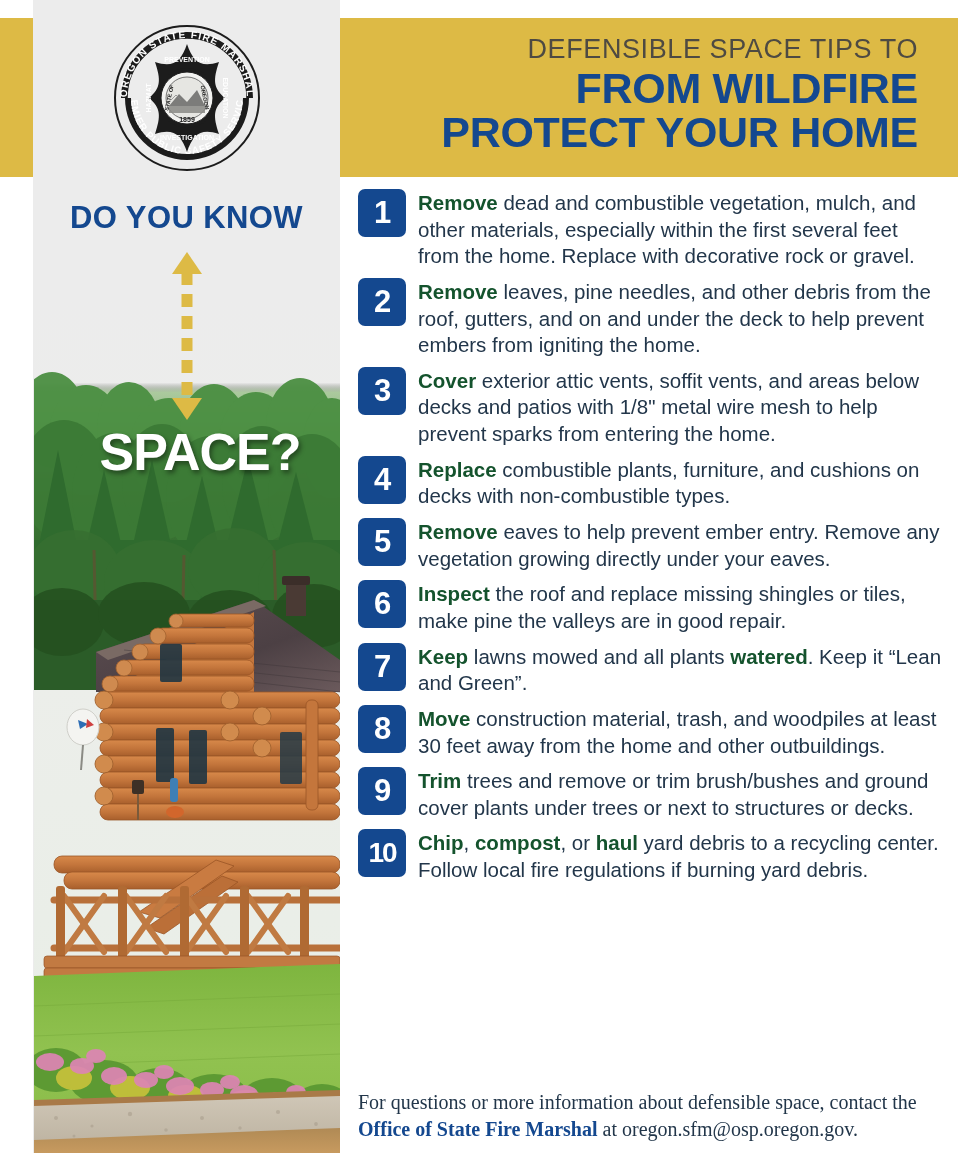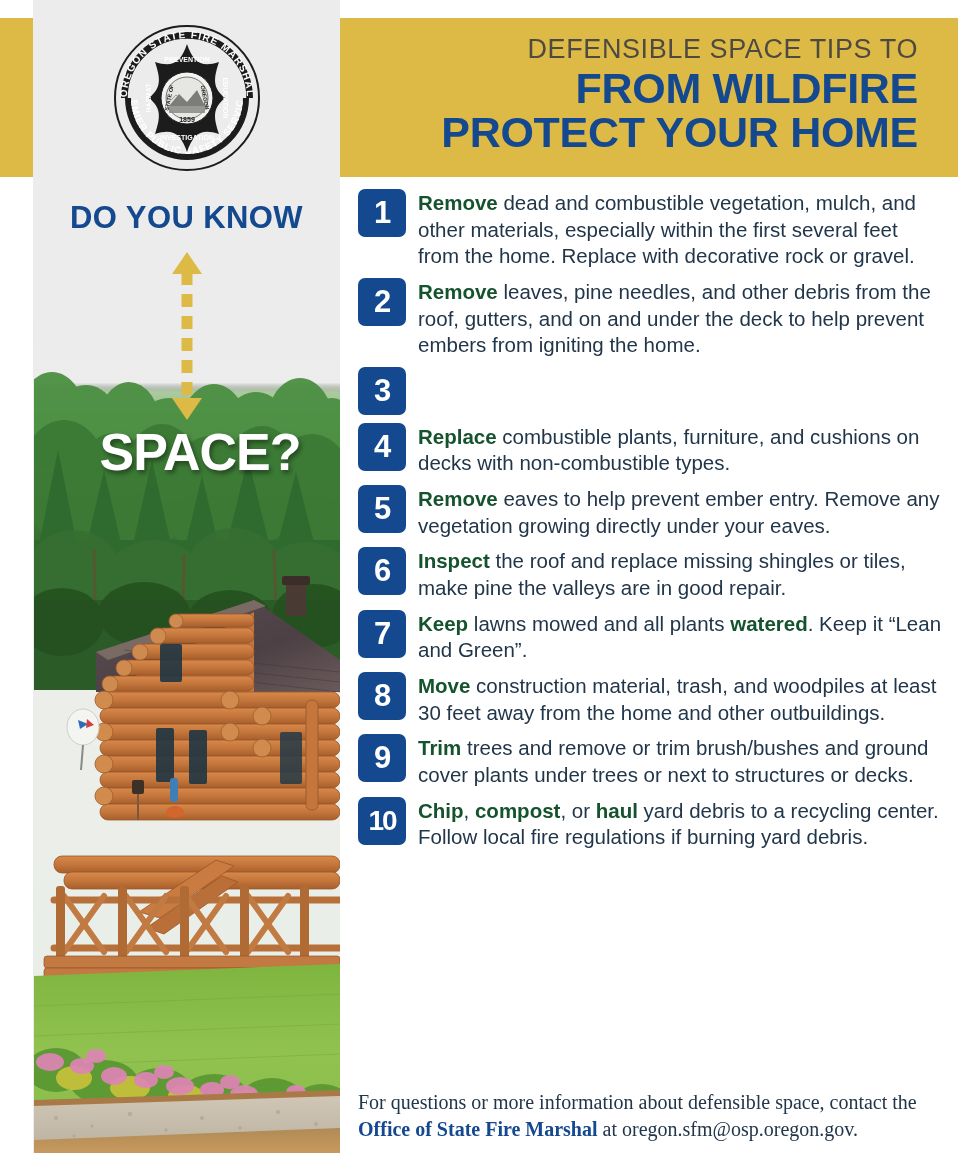--- a/index.html
+++ b/index.html
@@ -545,20 +545,21 @@
       <div class="tip">
         <div class="badge">1</div>
         <div class="tip-text"><b>Remove</b><span> dead and combustible vegetation, mulch, and other materials, especially within the first several feet from the home. Replace with decorative rock or gravel.</span></div>
       </div>
       <div class="tip">
         <div class="badge">2</div>
         <div class="tip-text"><b>Remove</b><span> leaves, pine needles, and other debris from the roof, gutters, and on and under the deck to help prevent embers from igniting the home.</span></div>
       </div>
       <div class="tip">
         <div class="badge">3</div>
+        <div class="tip-text"><b>Cover</b><span> exterior attic vents, soffit vents, and areas below decks and patios with 1/8" metal wire mesh to help prevent sparks from entering the home.</span></div>
       </div>
       <div class="tip">
         <div class="badge">4</div>
         <div class="tip-text"><b>Replace</b><span> combustible plants, furniture, and cushions on decks with non-combustible types.</span></div>
       </div>
       <div class="tip">
         <div class="badge">5</div>
         <div class="tip-text"><b>Remove</b><span> eaves to help prevent ember entry. Remove any vegetation growing directly under your eaves.</span></div>
       </div>
       <div class="tip">

